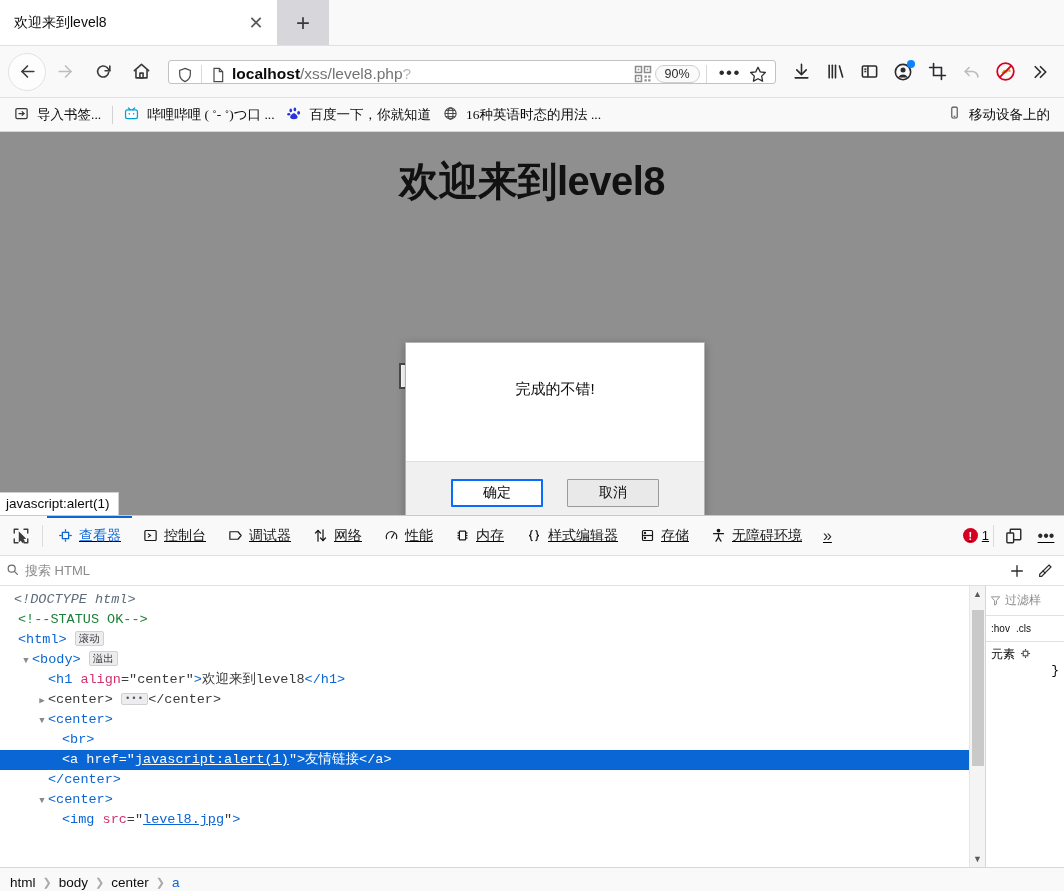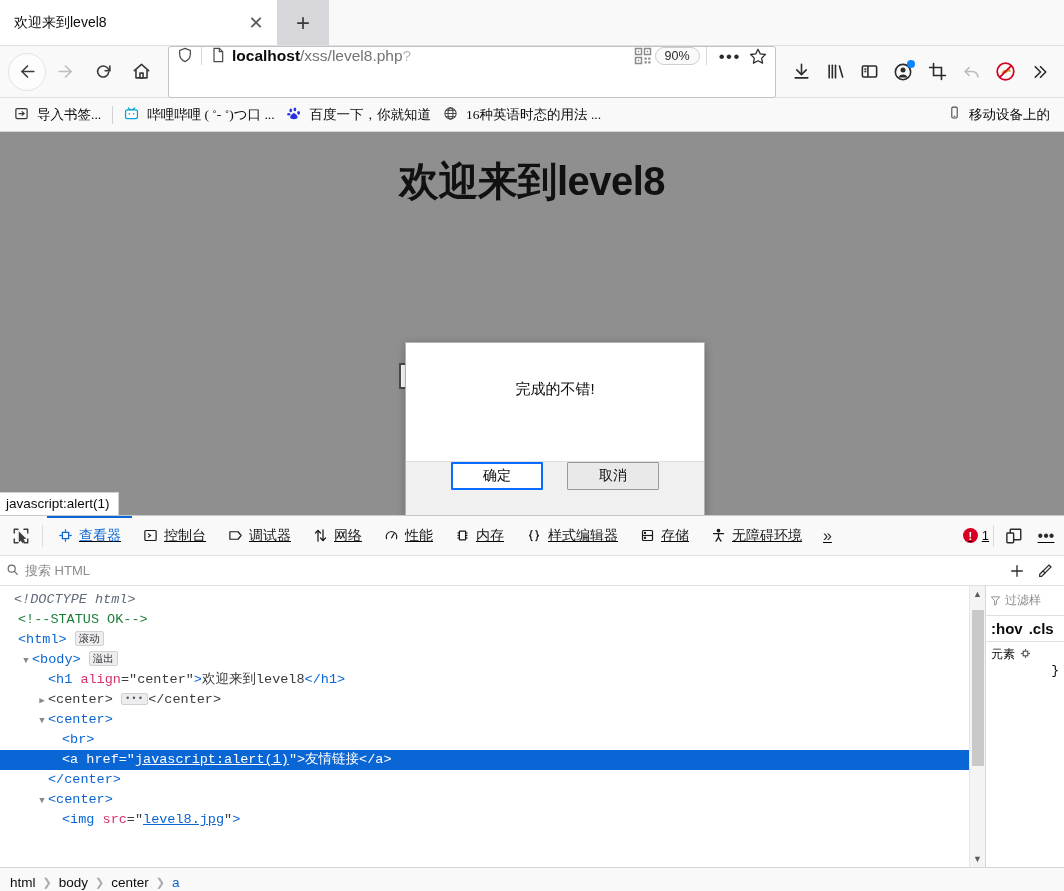--- a/index.html
+++ b/index.html
@@ -47,23 +47,23 @@
   }
   .navbtn {
     width: 38px; height: 38px; display: flex; align-items: center;
     justify-content: center; border-radius: 50%; color: #3a3a3c;
     flex: 0 0 auto;
   }
   .navbtn.circled { border: 1px solid #e3e3e5; background: #fdfdfd; }
   .navbtn.disabled { color: #bdbdc0; }
 
   .urlbar {
-    flex: 1; height: 52px; margin: 0 8px; background: #fff;
+    flex: 1; height: 24px; margin: 0 8px; background: #fff;
     border: 1px solid #c2c2c4; border-radius: 3px; display: flex;
-    align-items: flex-start; padding: 0 6px; min-width: 0;
+    align-items: flex-end; padding: 0 6px; min-width: 0;
   }
   .url-sep { width: 1px; height: 18px; background: #d9d9db; margin: 0 6px; }
   .url-icon { display: flex; align-items: center; justify-content: center;
               color: #4a4a4d; width: 20px; flex: 0 0 auto; }
   .url-text {
     flex: 1; font-size: 15.5px; color: #0c0c0d; white-space: nowrap;
     overflow: hidden; margin-left: 4px; min-width: 0; position: relative;
   }
   .url-text .dim { color: #737373; }
   .url-text .fade { color: #b9b9bb; }
@@ -143,21 +143,21 @@
     position: absolute; left: 405px; top: 210px; width: 300px; height: 182px;
     background: #fff; border: 1px solid #b1b1b3;
     box-shadow: 0 2px 8px rgba(0,0,0,.25); display: flex; flex-direction: column;
   }
   .modal-body {
     flex: 1; display: flex; align-items: center; justify-content: center;
     font-size: 15px; color: #0c0c0d; padding: 0 16px 26px 16px; text-align: center;
   }
   .modal-footer {
     height: 62px; background: #f0f0f0; border-top: 1px solid #dedede;
-    display: flex; justify-content: center; gap: 24px;
+    display: flex; align-items: center; justify-content: center; gap: 24px;
   }
   .dlg-btn {
     min-width: 92px; height: 28px; font-size: 14px; color: #0c0c0d;
     background: #e9e9e9; border: 1px solid #9a9a9a; border-radius: 1px;
     display: flex; align-items: center; justify-content: center;
   }
   .dlg-btn.primary {
     background: #fff; border: 2px solid #0a6cff; font-weight: normal;
   }
 
@@ -262,21 +262,21 @@
     display: flex; flex-direction: column; font-size: 12px;
   }
   .sb-filter {
     height: 30px; display: flex; align-items: center; gap: 4px;
     padding: 0 4px; border-bottom: 1px solid #e0e0e2; color: #8b8b8d;
     white-space: nowrap; overflow: hidden;
   }
   .sb-tabs {
     height: 26px; display: flex; align-items: center; gap: 6px;
     padding: 0 5px; border-bottom: 1px solid #e0e0e2;
-    font-weight: bold; color: #0c0c0d; font-size: 15px;
+    font-weight: normal; color: #0c0c0d; font-size: 10px;
   }
   .sb-rules { padding: 4px 5px; color: #0c0c0d; text-align: right; }
   .sb-rule-head { display: flex; align-items: center; gap: 5px; white-space: nowrap; }
   .sb-brace { font-family: "Liberation Mono", monospace; font-size: 13px; }
 
   .dt-breadcrumb {
     height: 30px; border-top: 1px solid #d7d7db; background: #f9f9fa;
     display: flex; align-items: center; padding: 0 10px; gap: 7px;
     font-size: 13.5px; color: #0c0c0d;
   }

